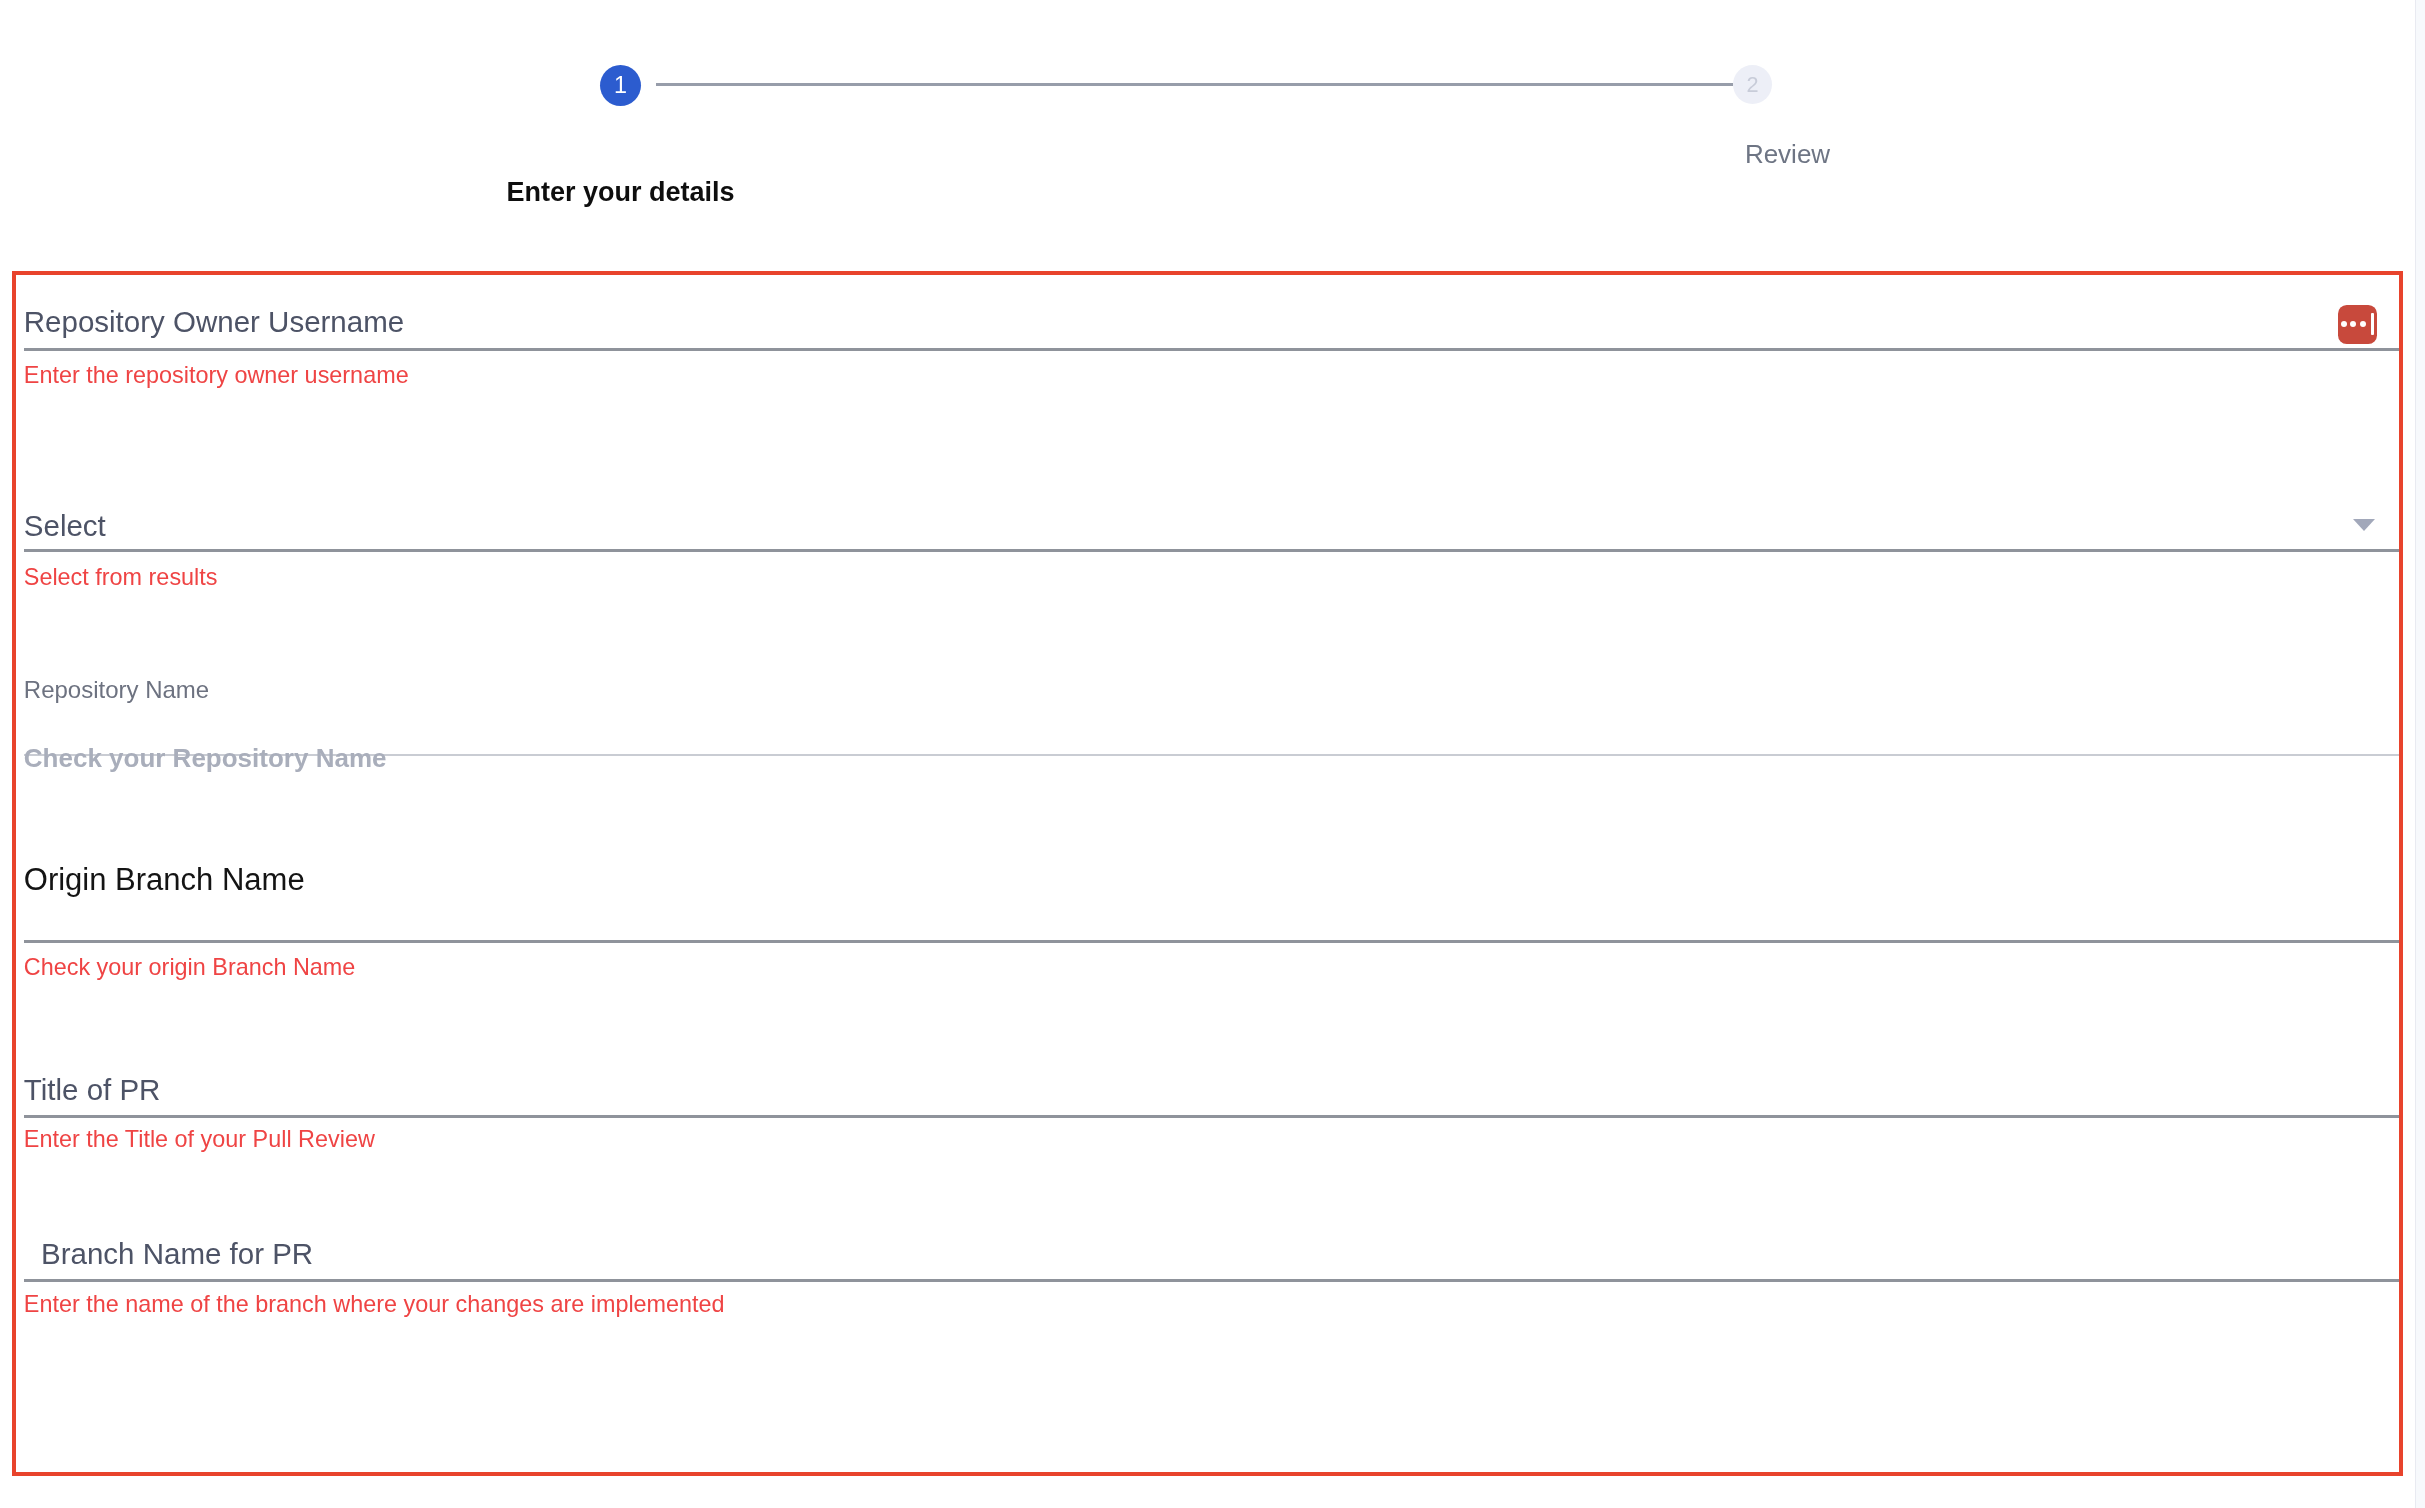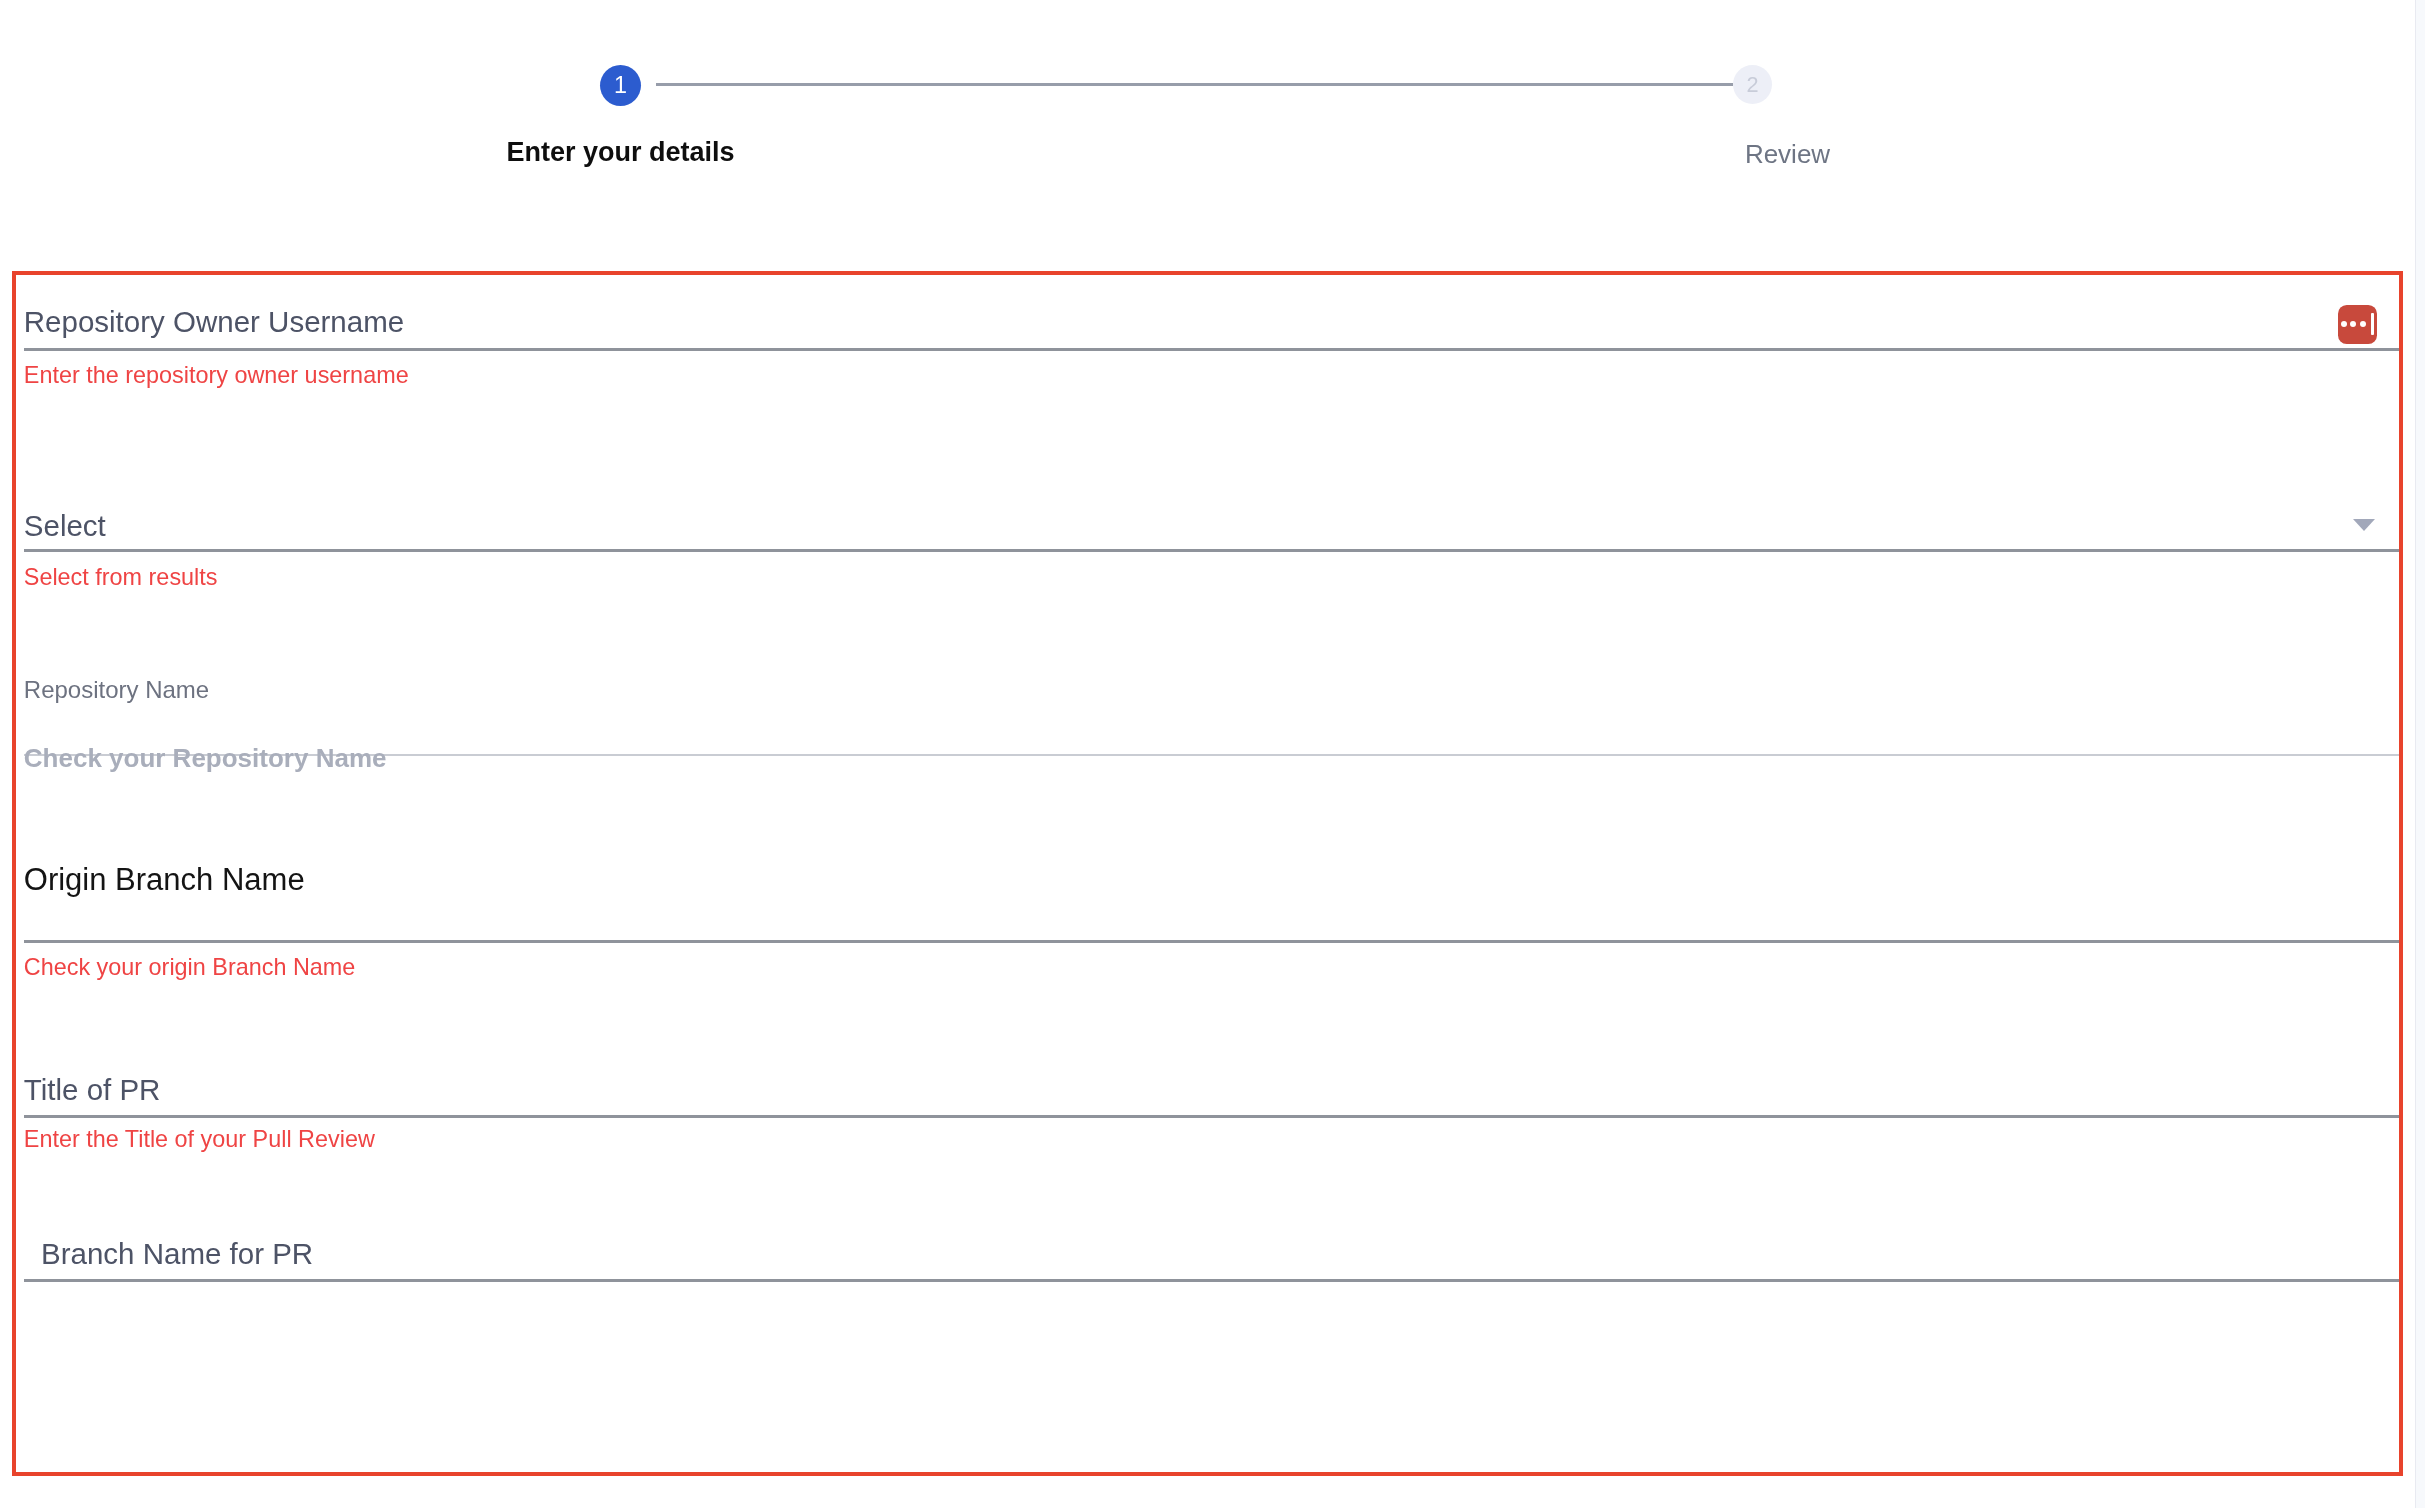--- a/index.html
+++ b/index.html
@@ -37,21 +37,21 @@
   .step-connector {
     position: absolute;
     height: 2.6px;
     background: #979daa;
   }
   .step-label {
     position: absolute;
     text-align: center;
     font-size: 27px;
   }
-  .step-label.active { color: #0e0e0e; font-weight: 600; }
+  .step-label.active { color: #0e0e0e; font-weight: 600; margin-top: 40px; }
   .step-label.inactive { color: #6e7584; font-weight: 400; font-size: 26px; }
 
   
   .form-panel {
     position: absolute;
     left: 12px; top: 271px;
     width: 2391px; height: 1205px;
     border: 4.3px solid #e8432c;
     background: #ffffff;
   }
@@ -172,20 +172,21 @@
     <div>
       <div class="abs f-label" style="left:7.8px; top:798px;">Title of PR</div>
       <div class="underline" style="left:7.8px; top:840px; width:2375px;"></div>
     </div>
     <div class="abs helper" style="left:7.8px; top:851px;">Enter the Title of your Pull Review</div>
 
     <div>
       <div class="abs f-label" style="left:25px; top:962px;">Branch Name for PR</div>
       <div class="underline" style="left:7.8px; top:1004px; width:2375px;"></div>
     </div>
+    <div class="abs helper" style="left:7.8px; top:1016px;">Enter the name of the branch where your changes are implemented</div>
 
 
   </div>
 
   <div class="scroll-track"></div>
 
 </div>
 
 
 </body></html>

